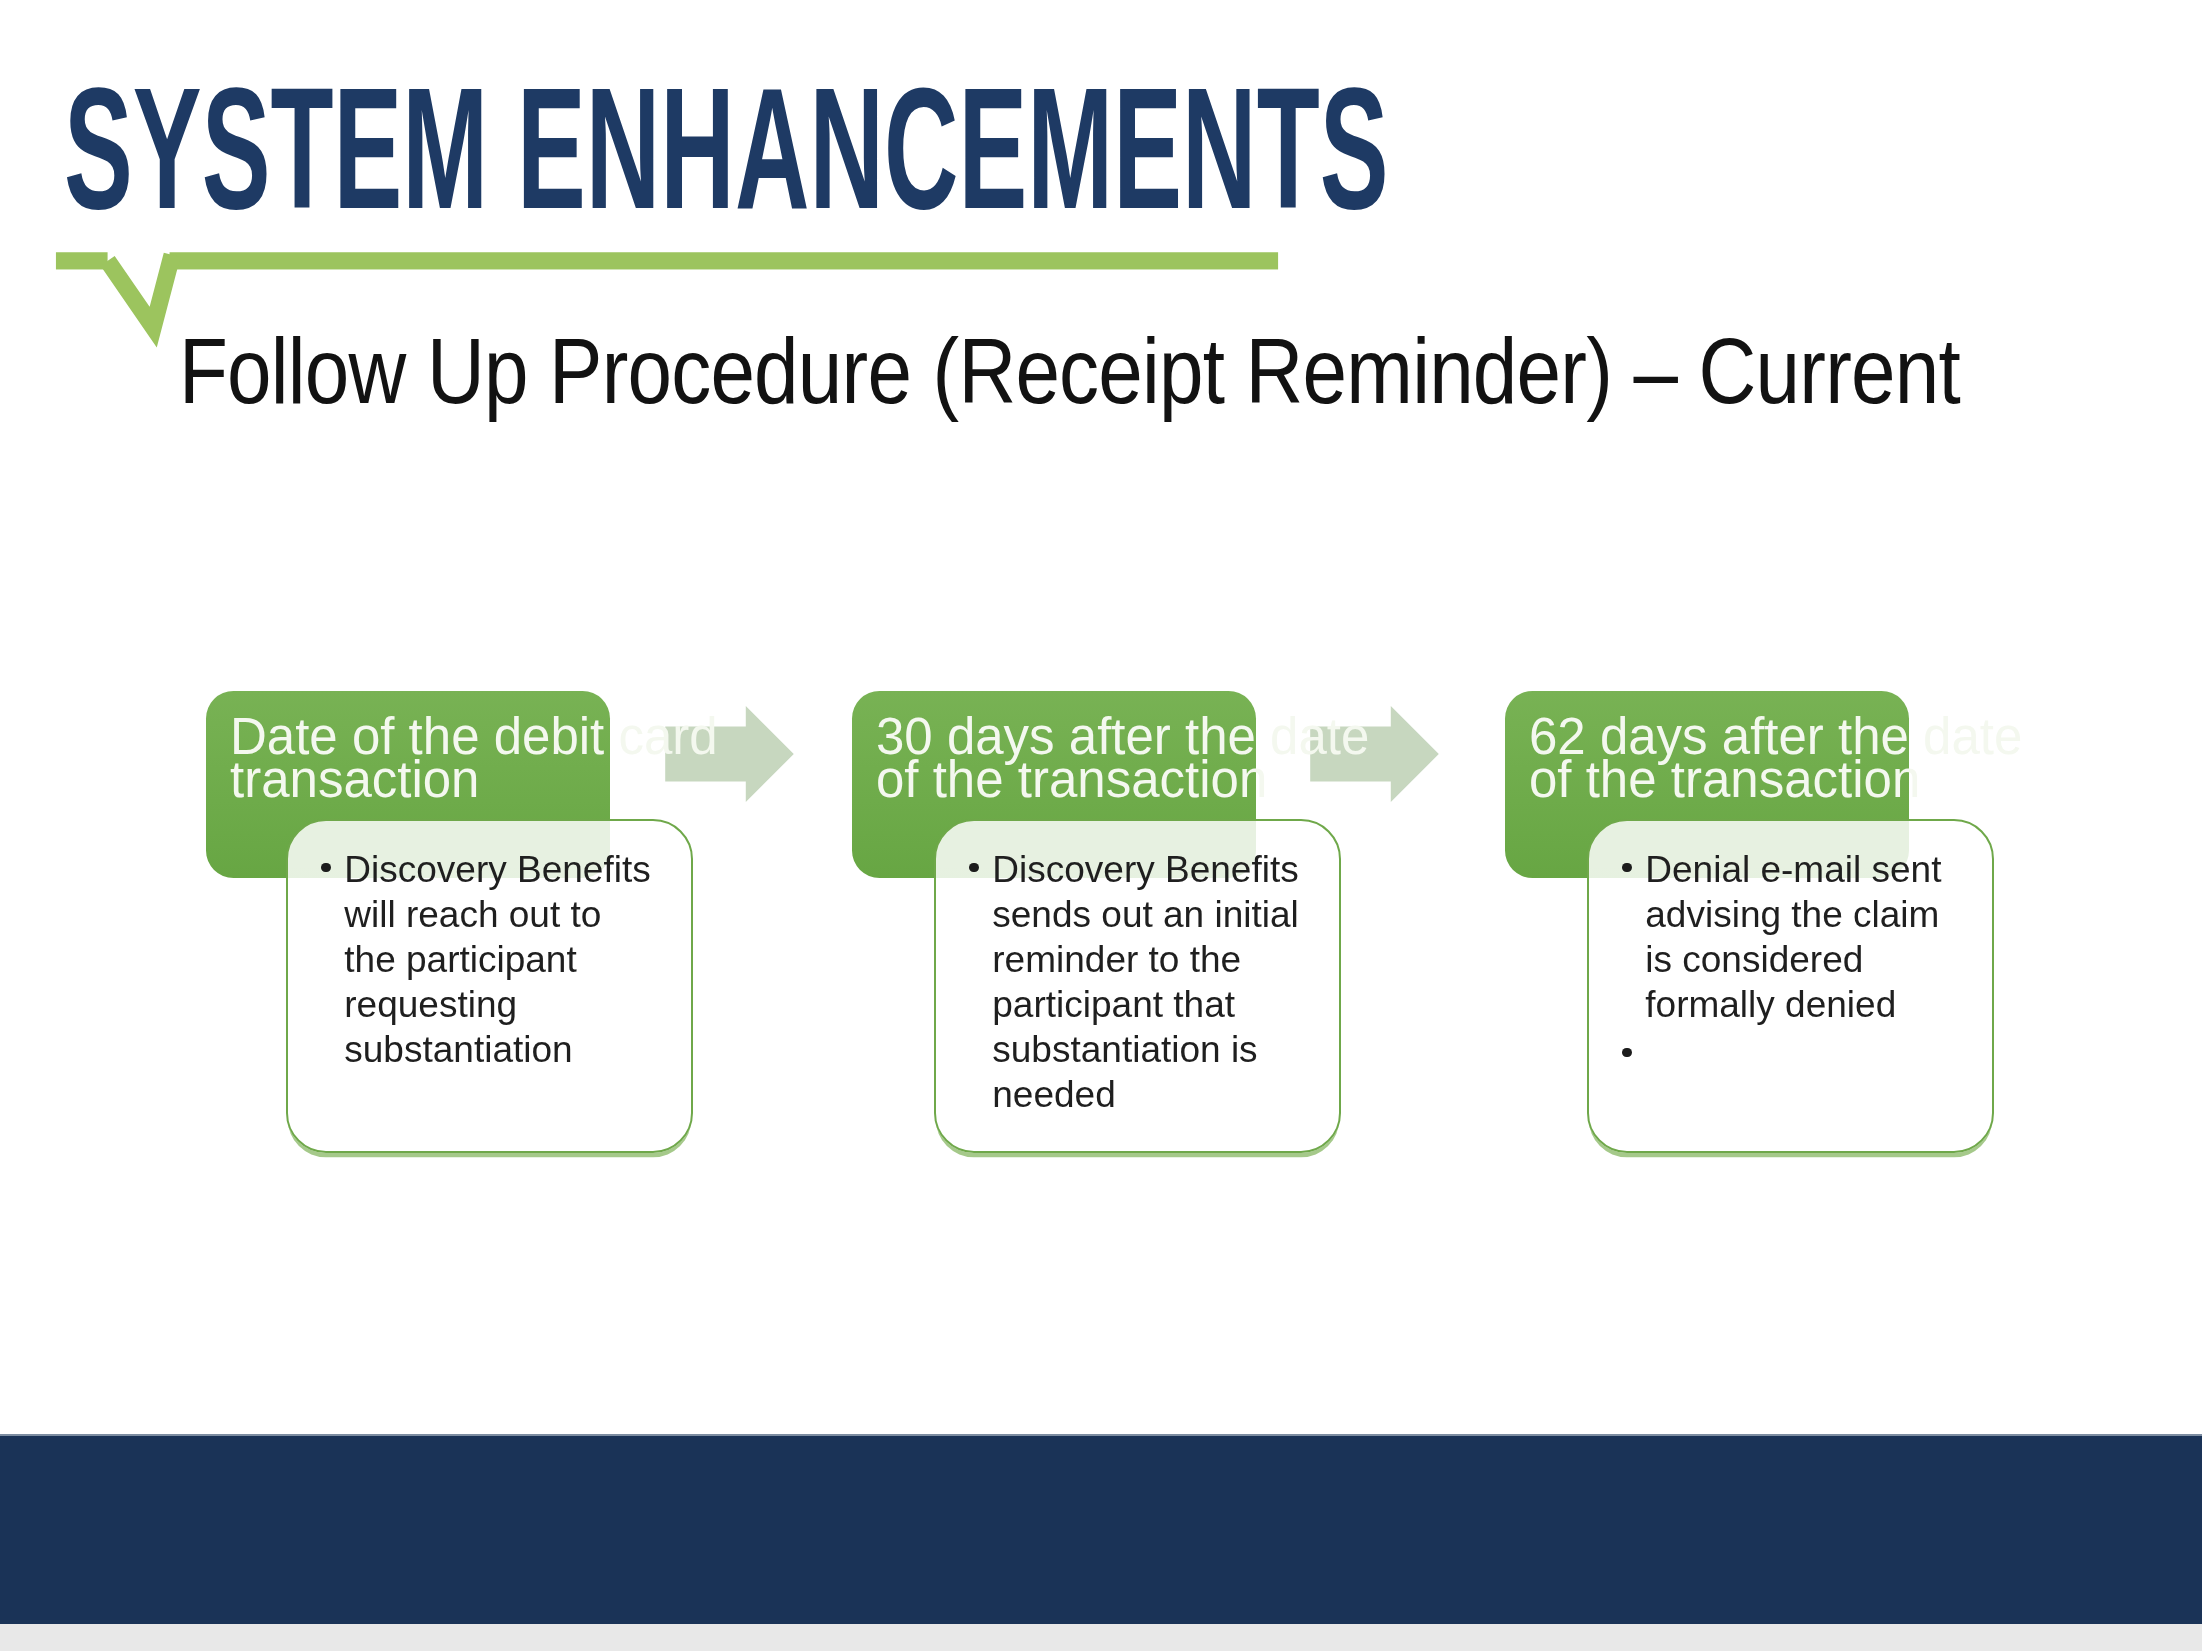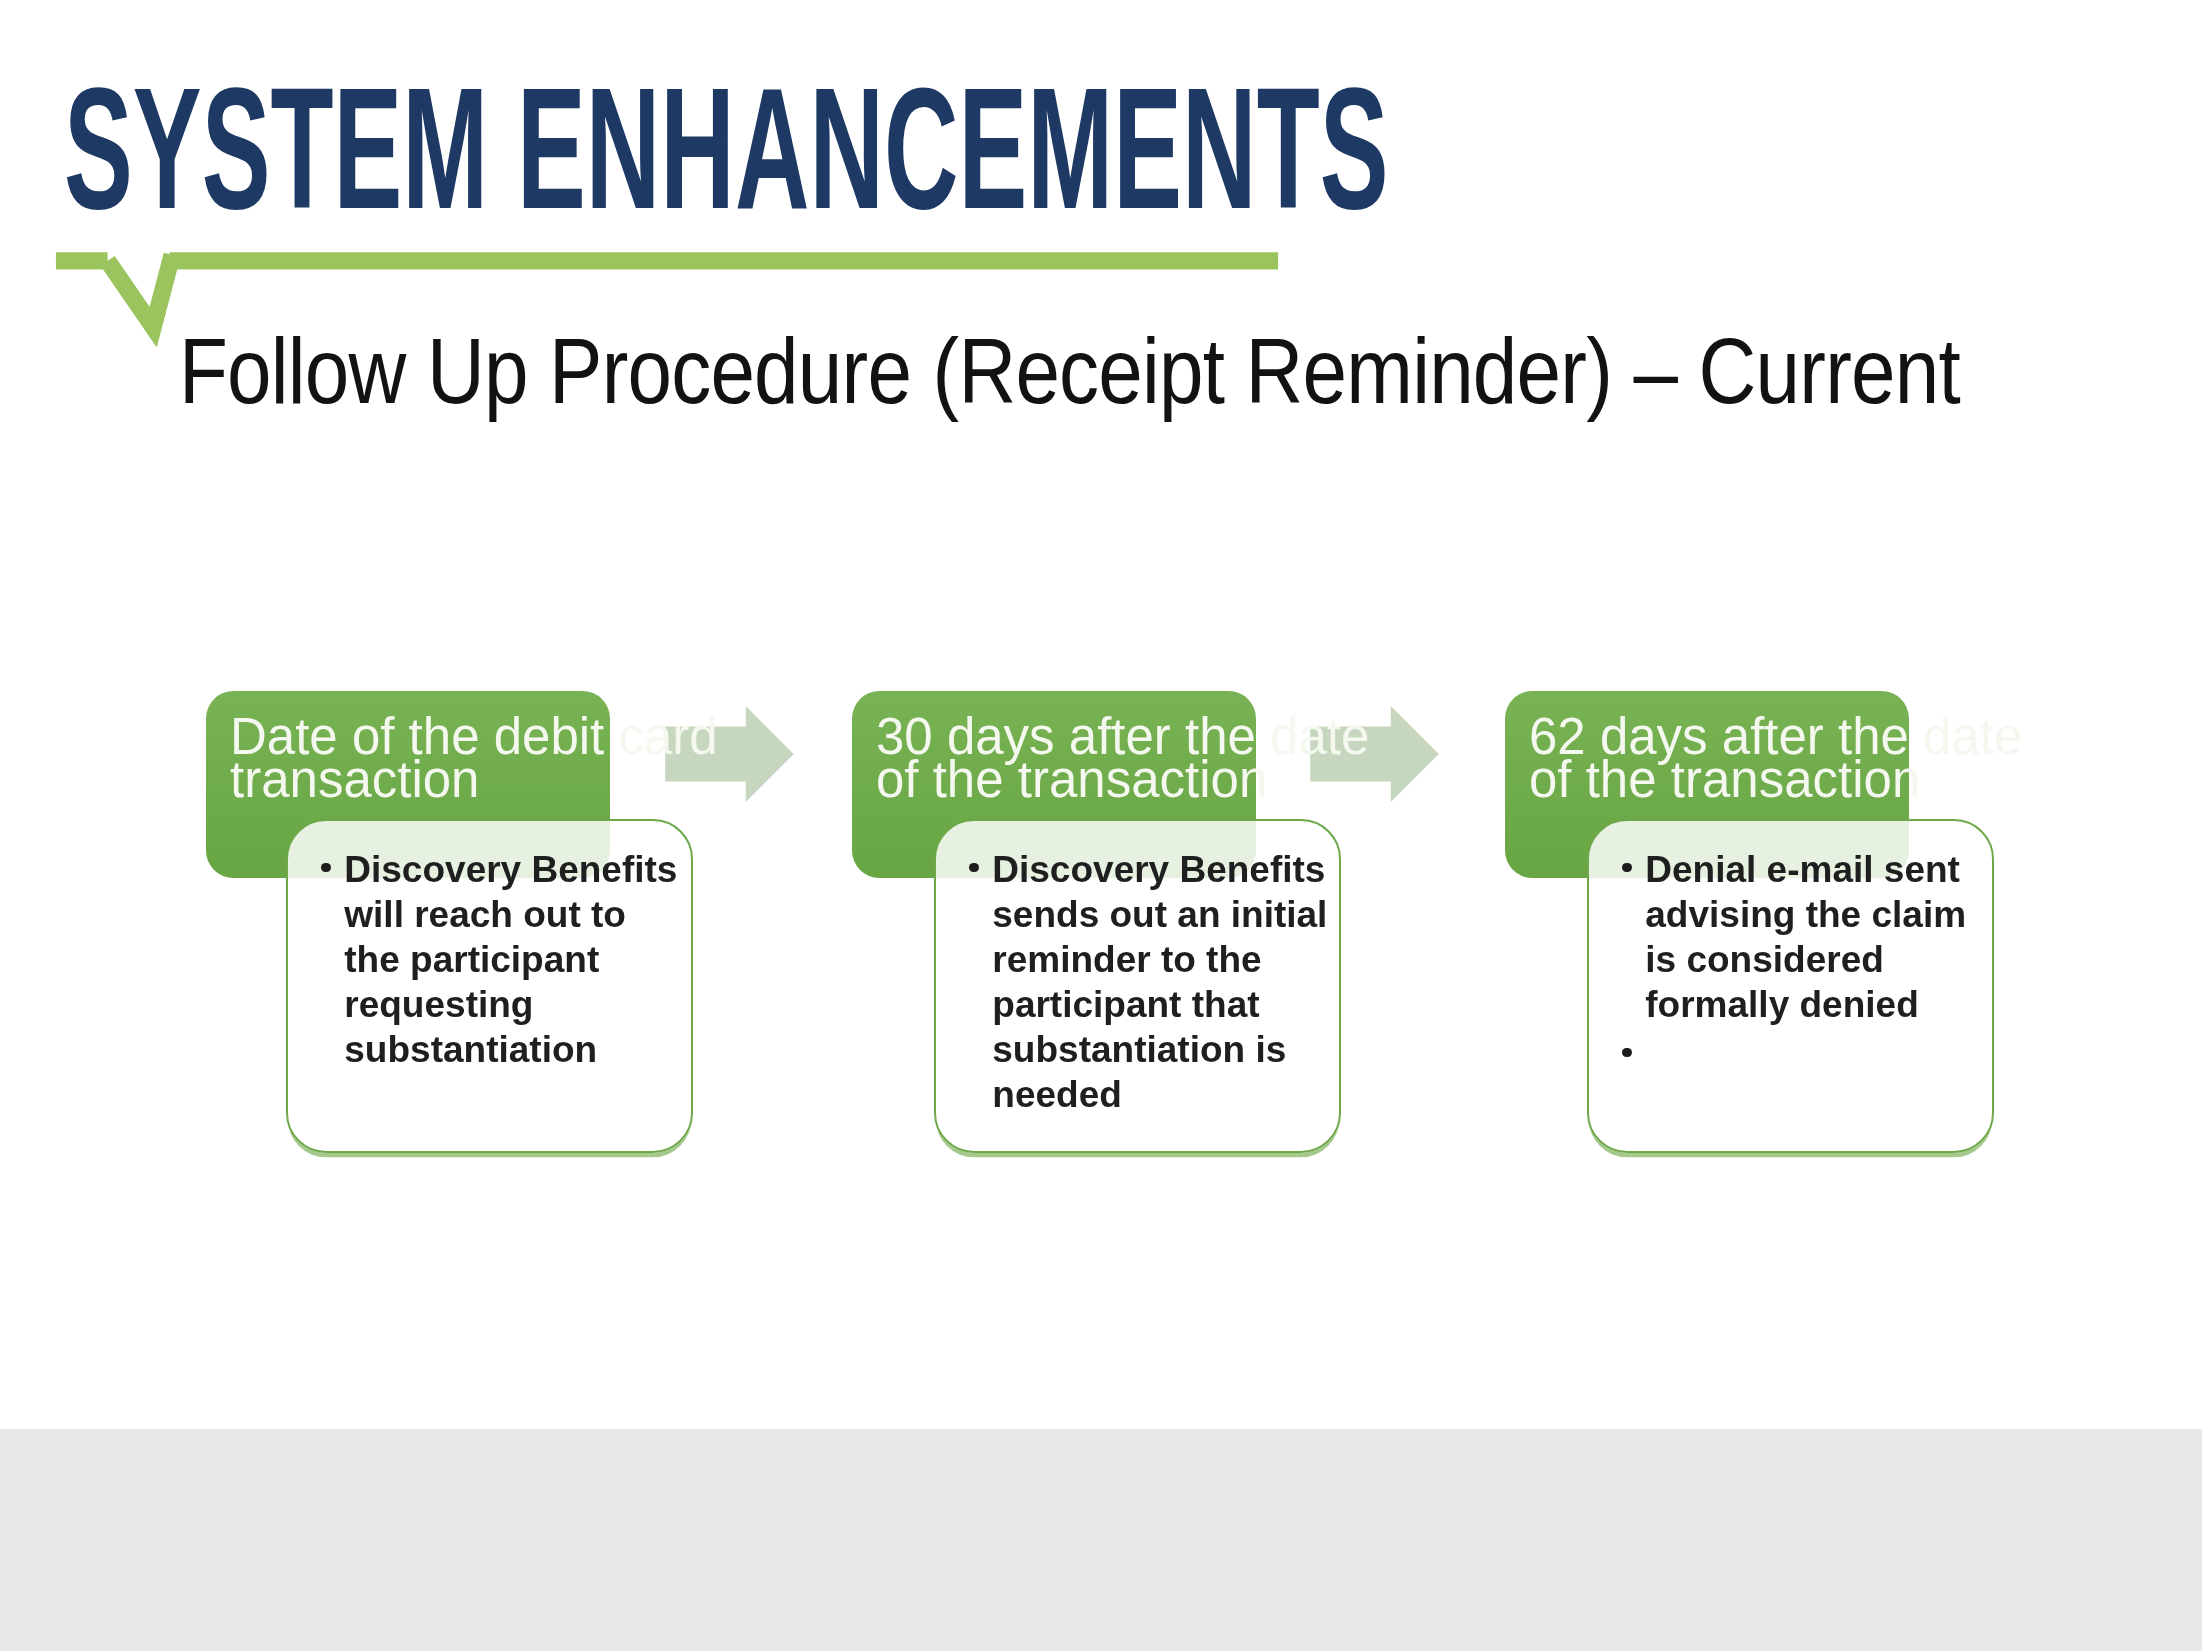--- a/index.html
+++ b/index.html
@@ -1,17 +1,17 @@
 <!DOCTYPE html>
 <html style="font-size:13.8px"><head>
 <meta charset="utf-8">
 <style>
   html,body{margin:0;padding:0;background:#e8e8e8;}
   .slide{
-    position:relative;width:2203px;height:1429px;background:#ffffff;overflow:hidden;
+    position:relative;width:2203px;height:1624px;background:#ffffff;overflow:hidden;
     font-family:"Liberation Sans","DejaVu Sans",sans-serif;
   }
   
   .main-title{
     position:absolute;left:64px;top:62px;
     font-size:172px;font-weight:bold;line-height:1;color:#1E3A64;
     transform:scaleX(0.60);transform-origin:0 0;white-space:nowrap;
   }
   .title-underline{position:absolute;left:0;top:241px;width:1291px;height:112px;}
   .subtitle{
@@ -35,21 +35,21 @@
   }
   .gb1{left:206px;} .wb1{left:286px;}
   .gb2{left:852px;} .wb2{left:934px;}
   .gb3{left:1505px;} .wb3{left:1587px;}
   .bullets{padding:26px 13.8px 0 33px;}
   .bullet-row{display:flex;align-items:flex-start;margin-bottom:3.4px;}
   .bullet-row .dot{
     flex:0 0 auto;width:9.5px;height:9.5px;border-radius:50%;background:#1c1c1c;
     margin:15.5px 13.8px 0 0;
   }
-  .bullet-text{font-size:37px;line-height:45px;color:#1f1f1f;white-space:pre;font-weight:bold;}
+  .bullet-text{font-size:37px;line-height:45px;color:#1f1f1f;white-space:pre;}
   .flow-arrow{position:absolute;top:706px;width:129px;height:96px;z-index:0;}
   .fa1{left:665px;} .fa2{left:1310px;}
   
   .footer-bar{
     position:absolute;left:0;top:1434px;width:2203px;height:218px;
     background:#1A3357;border-top:2.6px solid #7d8da1;box-sizing:border-box;z-index:3;
   }
 </style>
 </head>
 <body>

